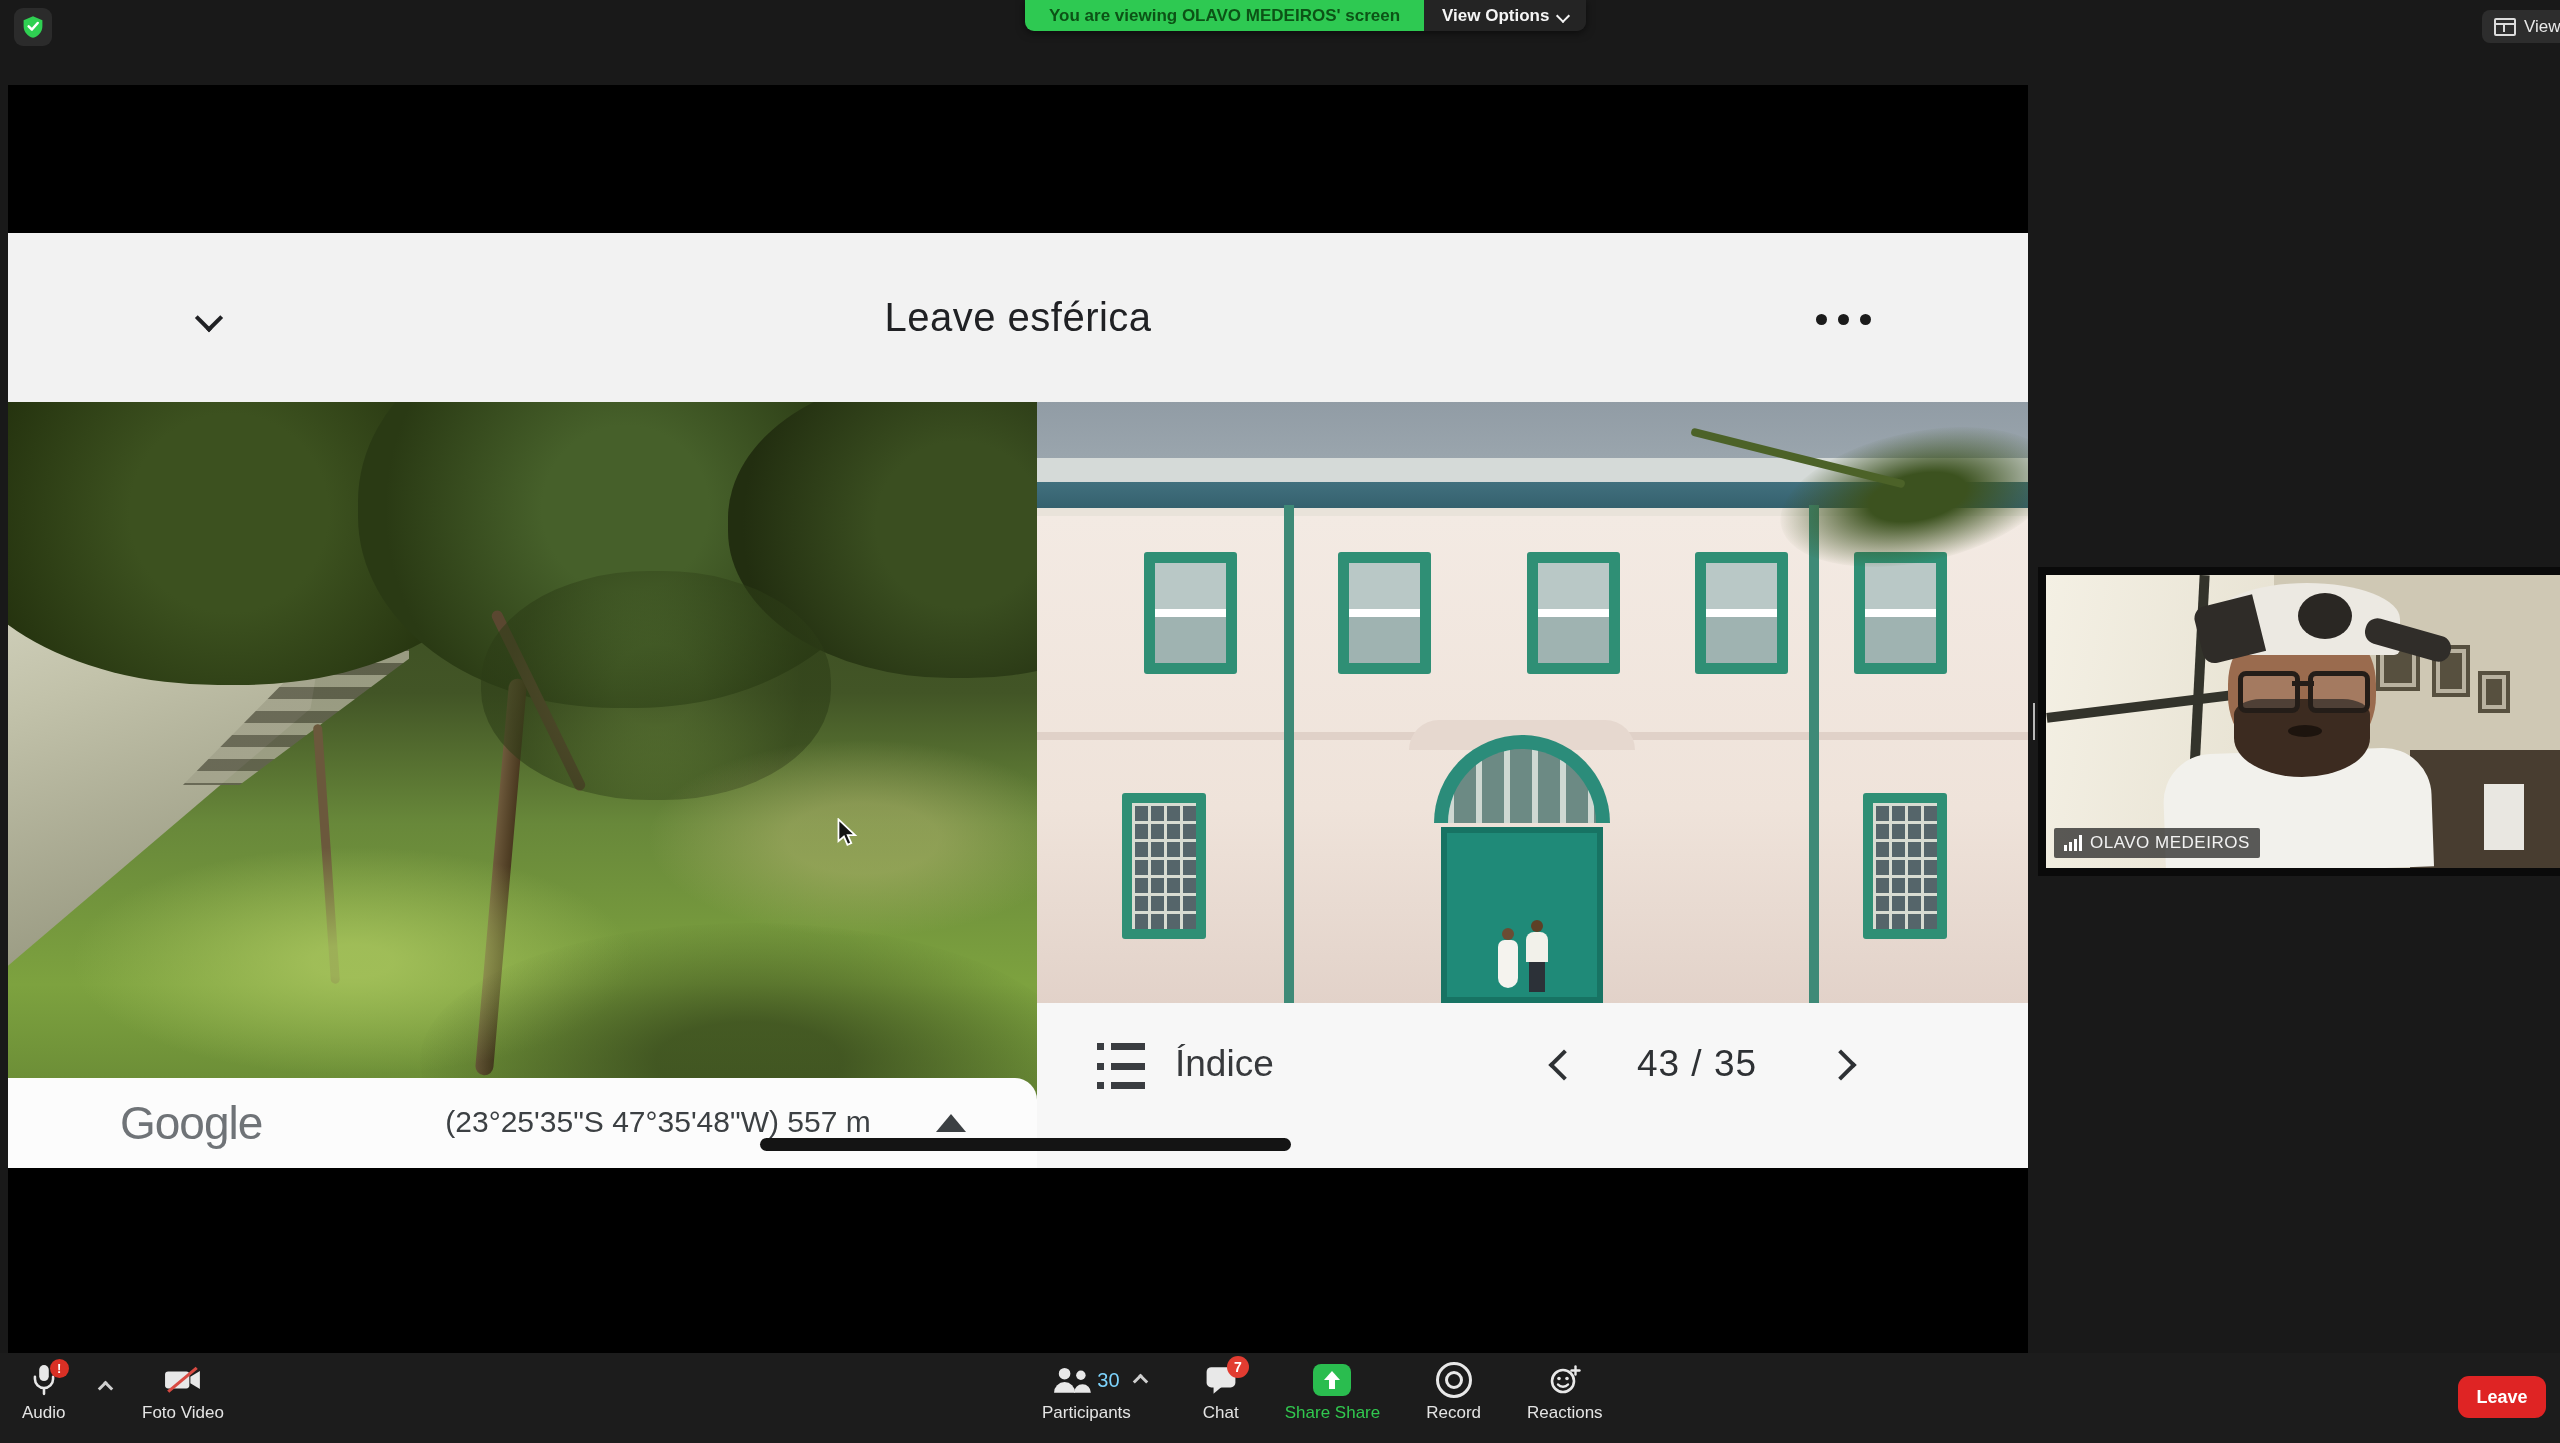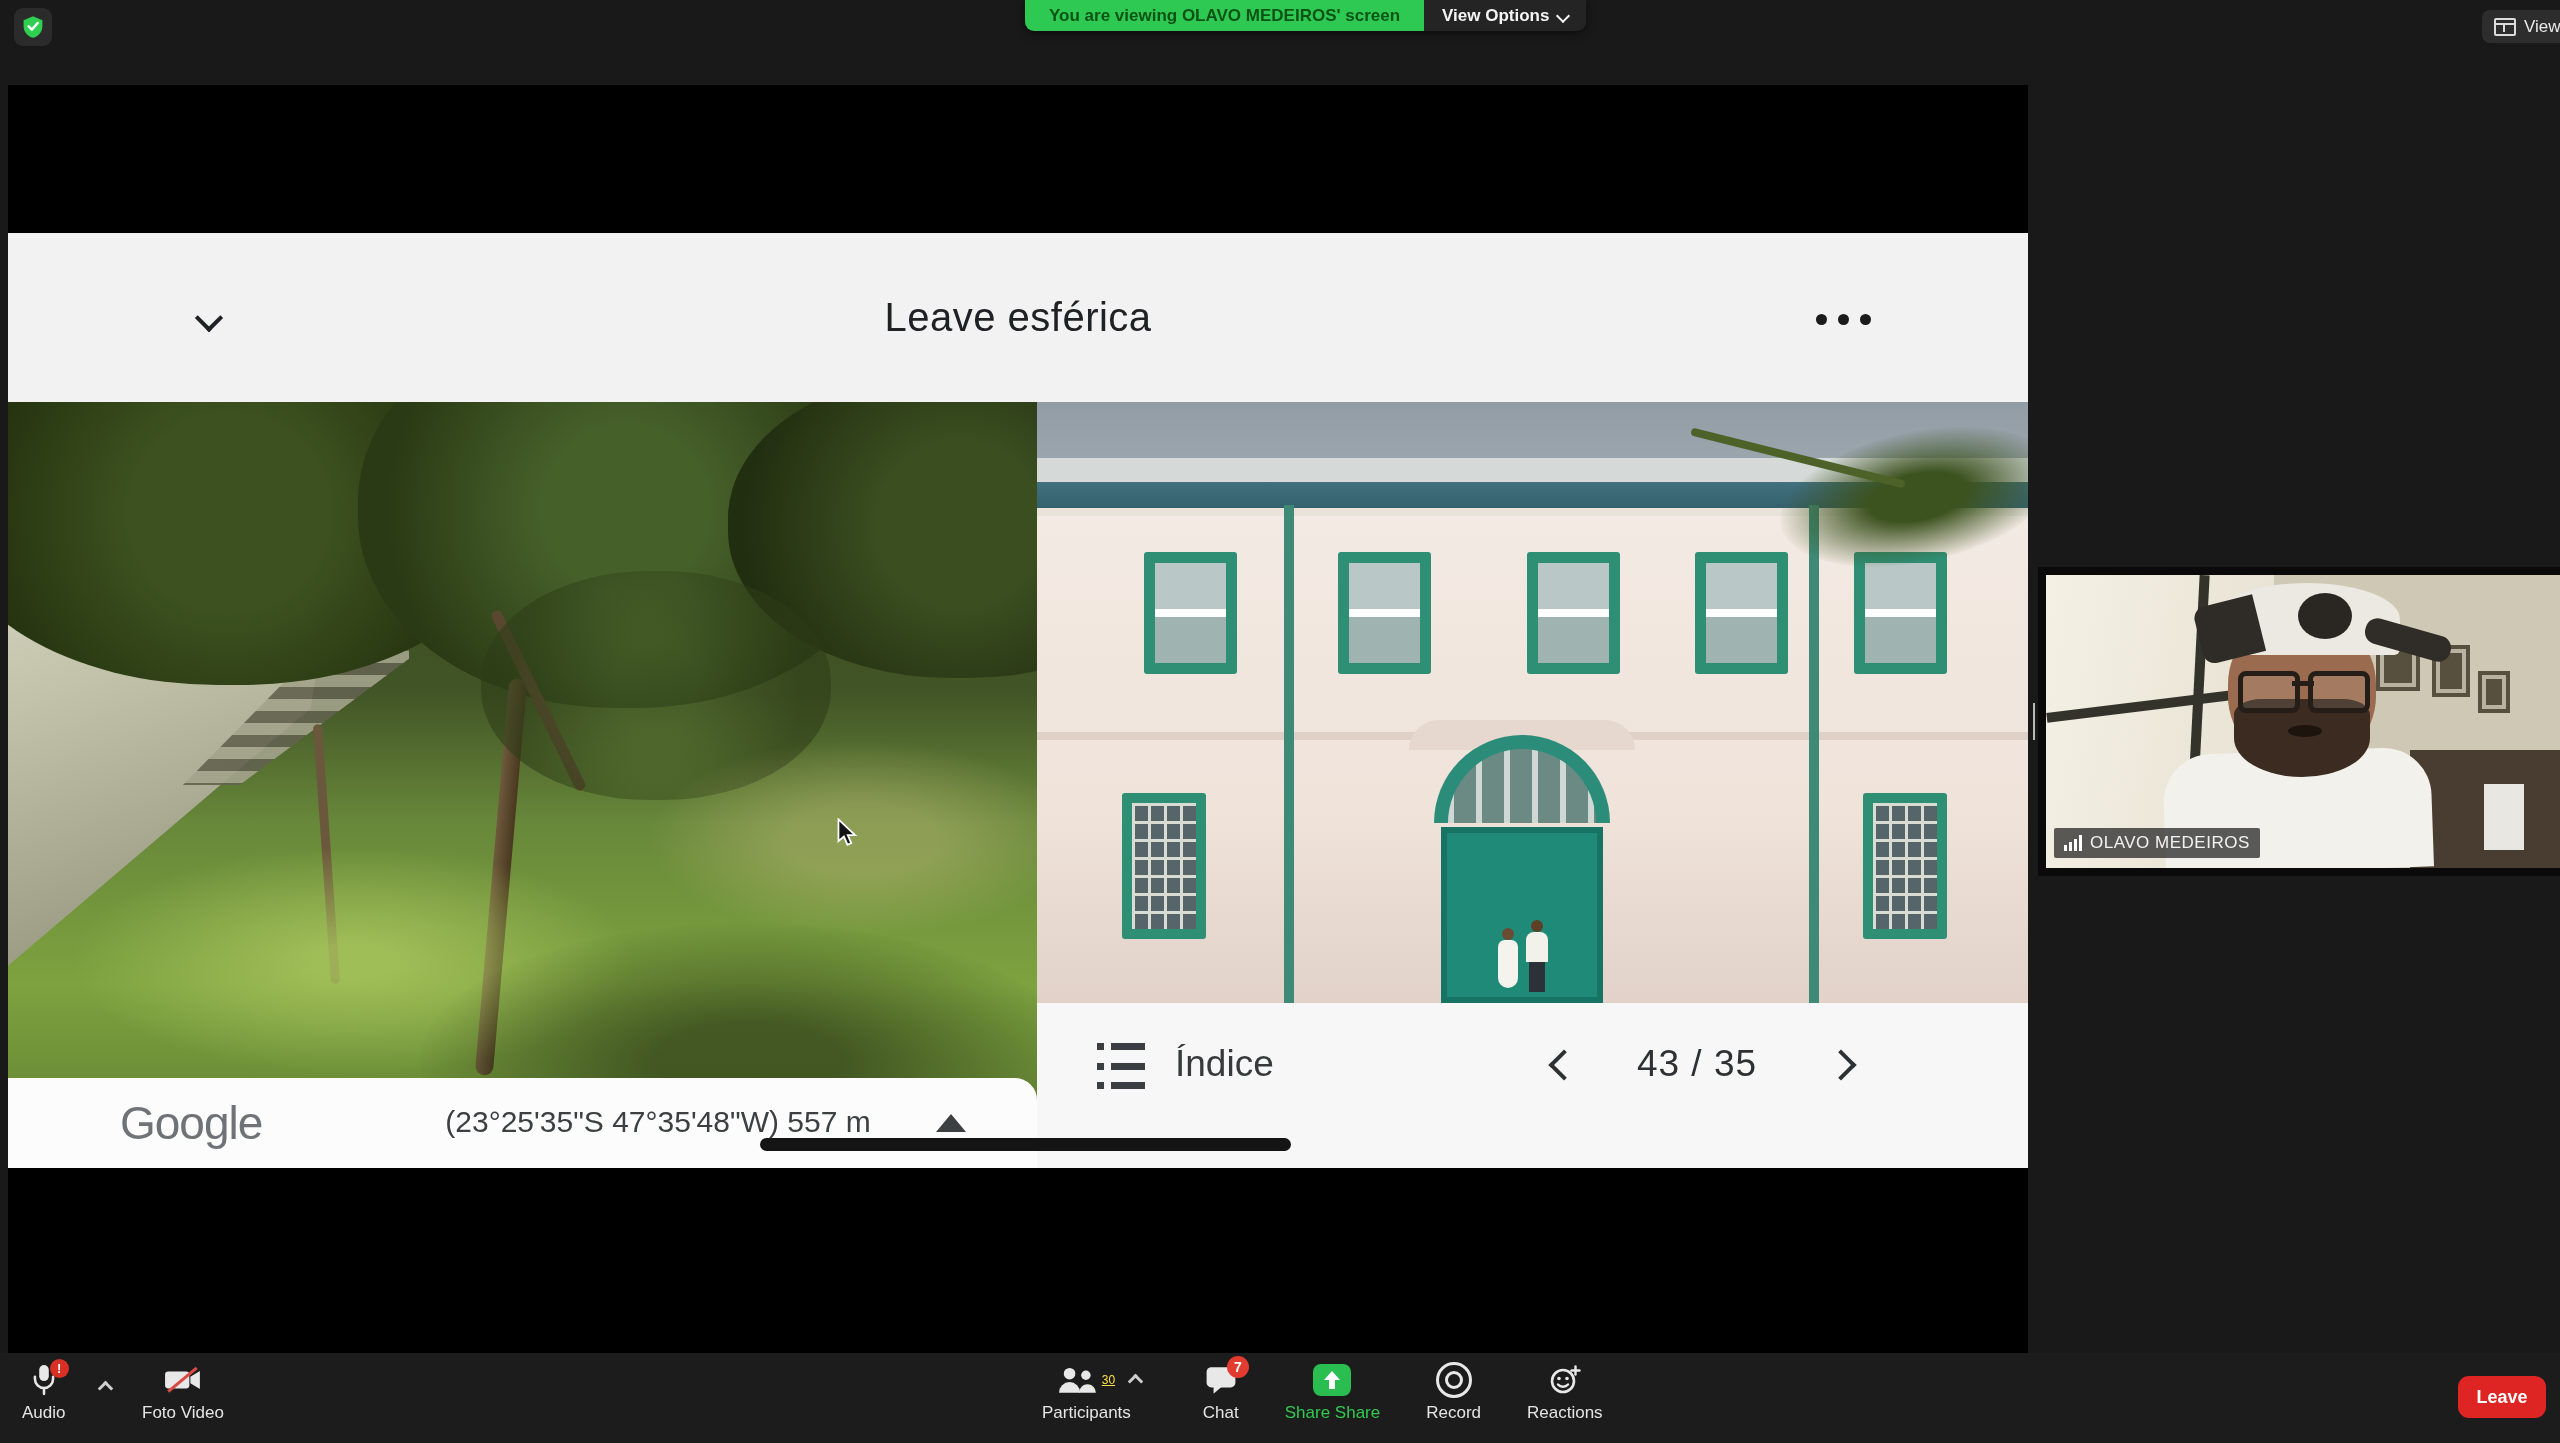--- a/index.html
+++ b/index.html
@@ -166,21 +166,21 @@
   
   .toolbar{position:absolute;left:0;top:1353px;width:2560px;height:90px;background:#1c1c1c;}
   .tb-item{position:absolute;display:flex;flex-direction:column;align-items:center;gap:6px;
            color:#e4e4e4;font-size:17px;cursor:pointer;white-space:nowrap;}
   .tb-ic{height:34px;display:flex;align-items:center;justify-content:center;position:relative;}
   .badge{position:absolute;border-radius:50%;background:#e23c31;color:#fff;display:flex;align-items:center;
          justify-content:center;font-weight:bold;}
   .caret-btn{position:absolute;color:#cfcfcf;cursor:pointer;}
   .center-group{position:absolute;left:1042px;top:10px;display:flex;gap:46px;}
   .center-group .tb-item{position:relative;}
-  .pc-count{font-size:12px;color:#fde047;margin-left:4px;text-decoration:underline;}
+  .pc-count{font-size:20px;color:#7dd3fc;margin-left:4px;}
   .share-ic{width:38px;height:32px;background:#2abd4f;border-radius:8px;position:relative;}
   .share-ic::before{content:"";position:absolute;left:11px;top:7px;width:0;height:0;
                     border-left:8px solid transparent;border-right:8px solid transparent;
                     border-bottom:9px solid #fff;}
   .share-ic::after{content:"";position:absolute;left:16px;top:14px;width:6px;height:11px;background:#fff;}
   .green-label{color:#31c94f;}
   .rec-ic{width:30px;height:30px;border:3px solid #e8e8e8;border-radius:50%;position:relative;}
   .rec-ic::before{content:"";position:absolute;left:6px;top:6px;width:12px;height:12px;border:3px solid #e8e8e8;
                   border-radius:50%;}
   .leave-btn{position:absolute;right:14px;top:23px;width:88px;height:42px;background:#df2424;color:#fff;

